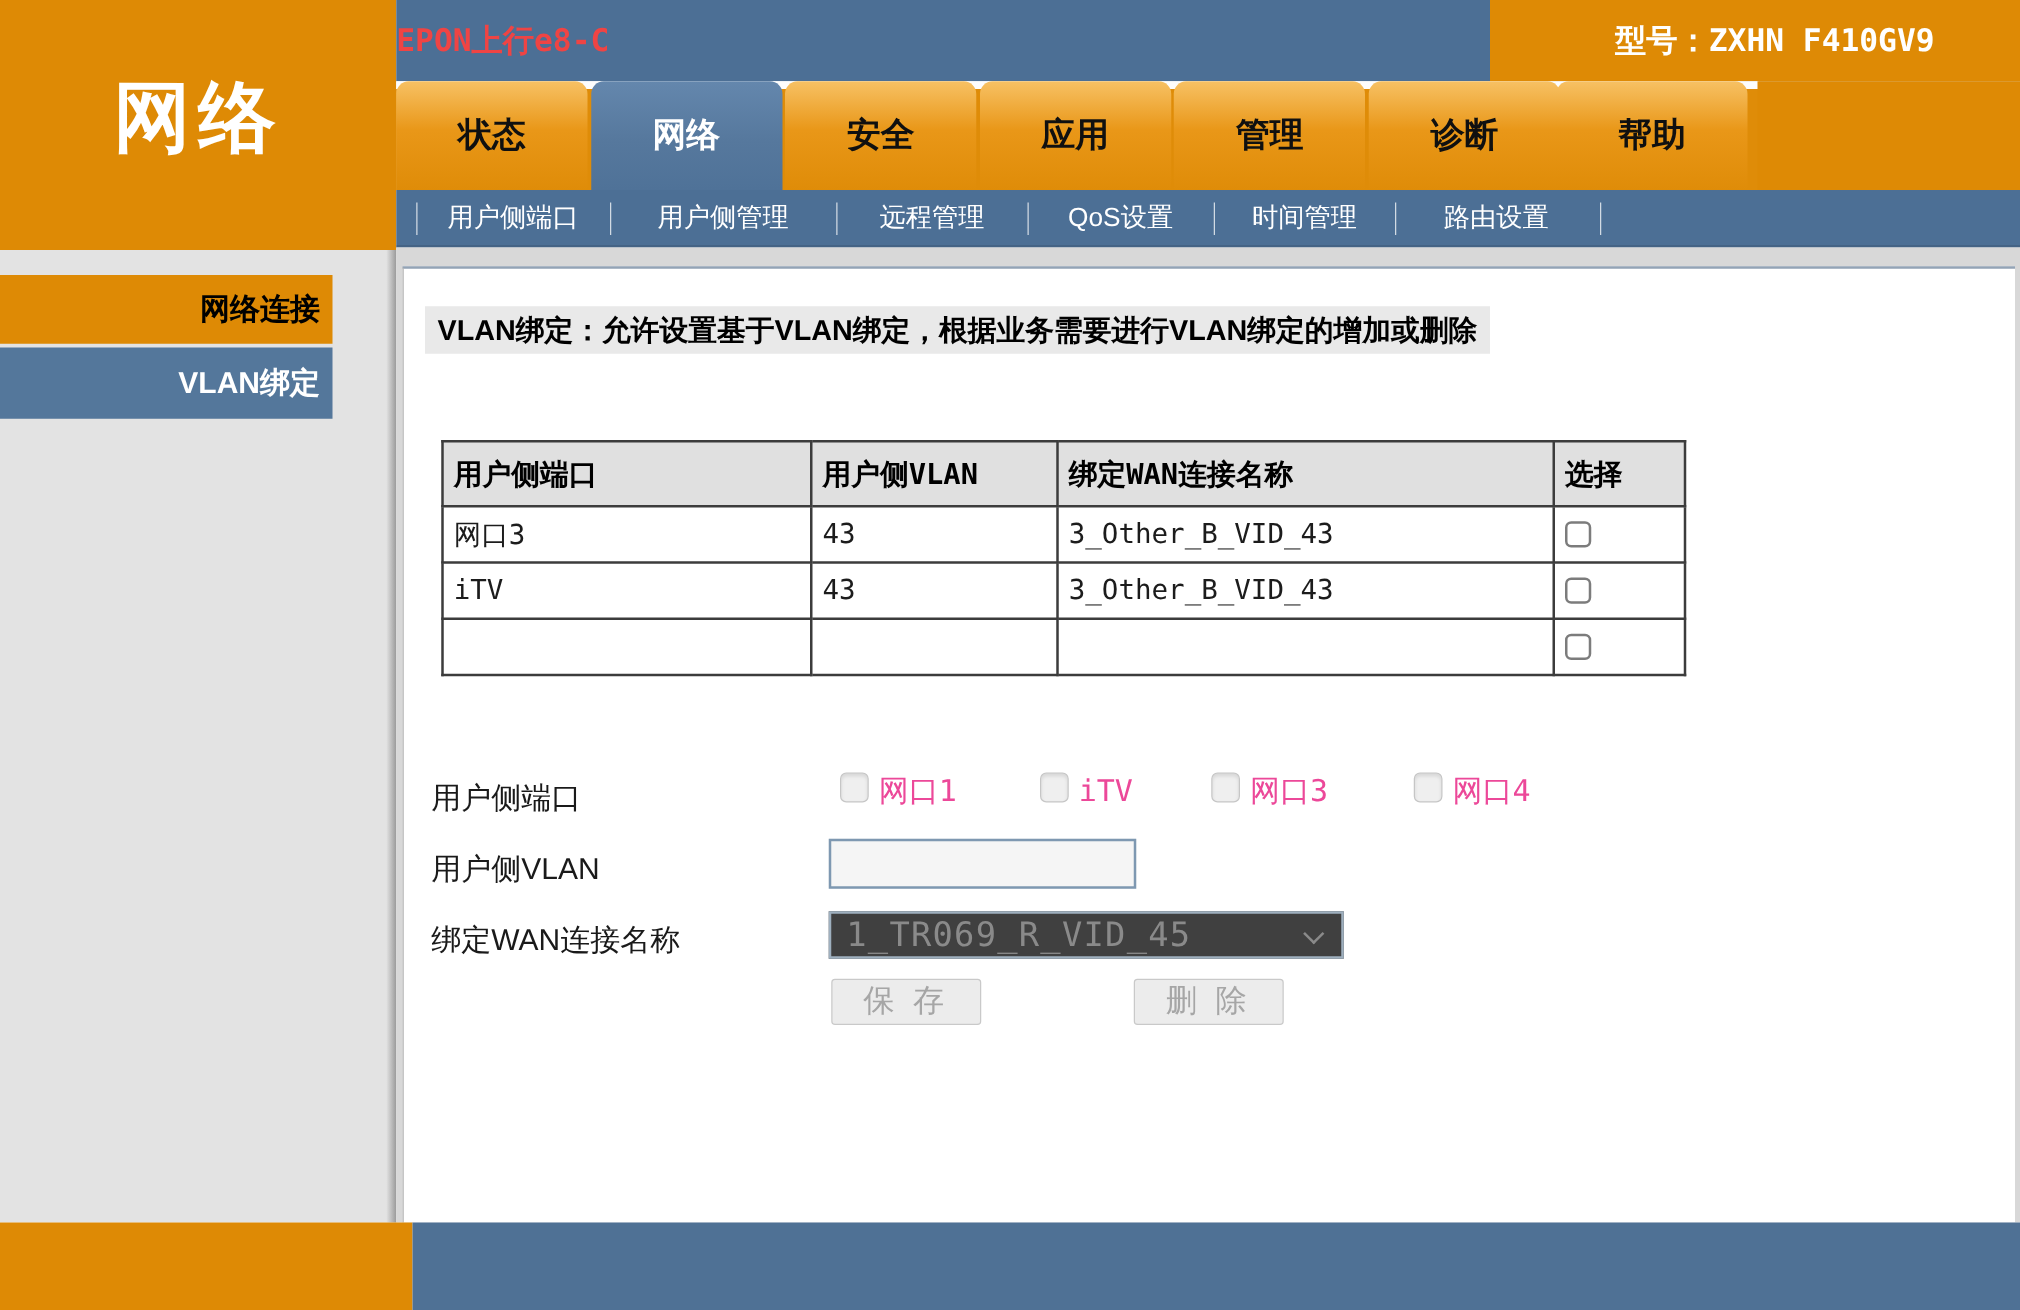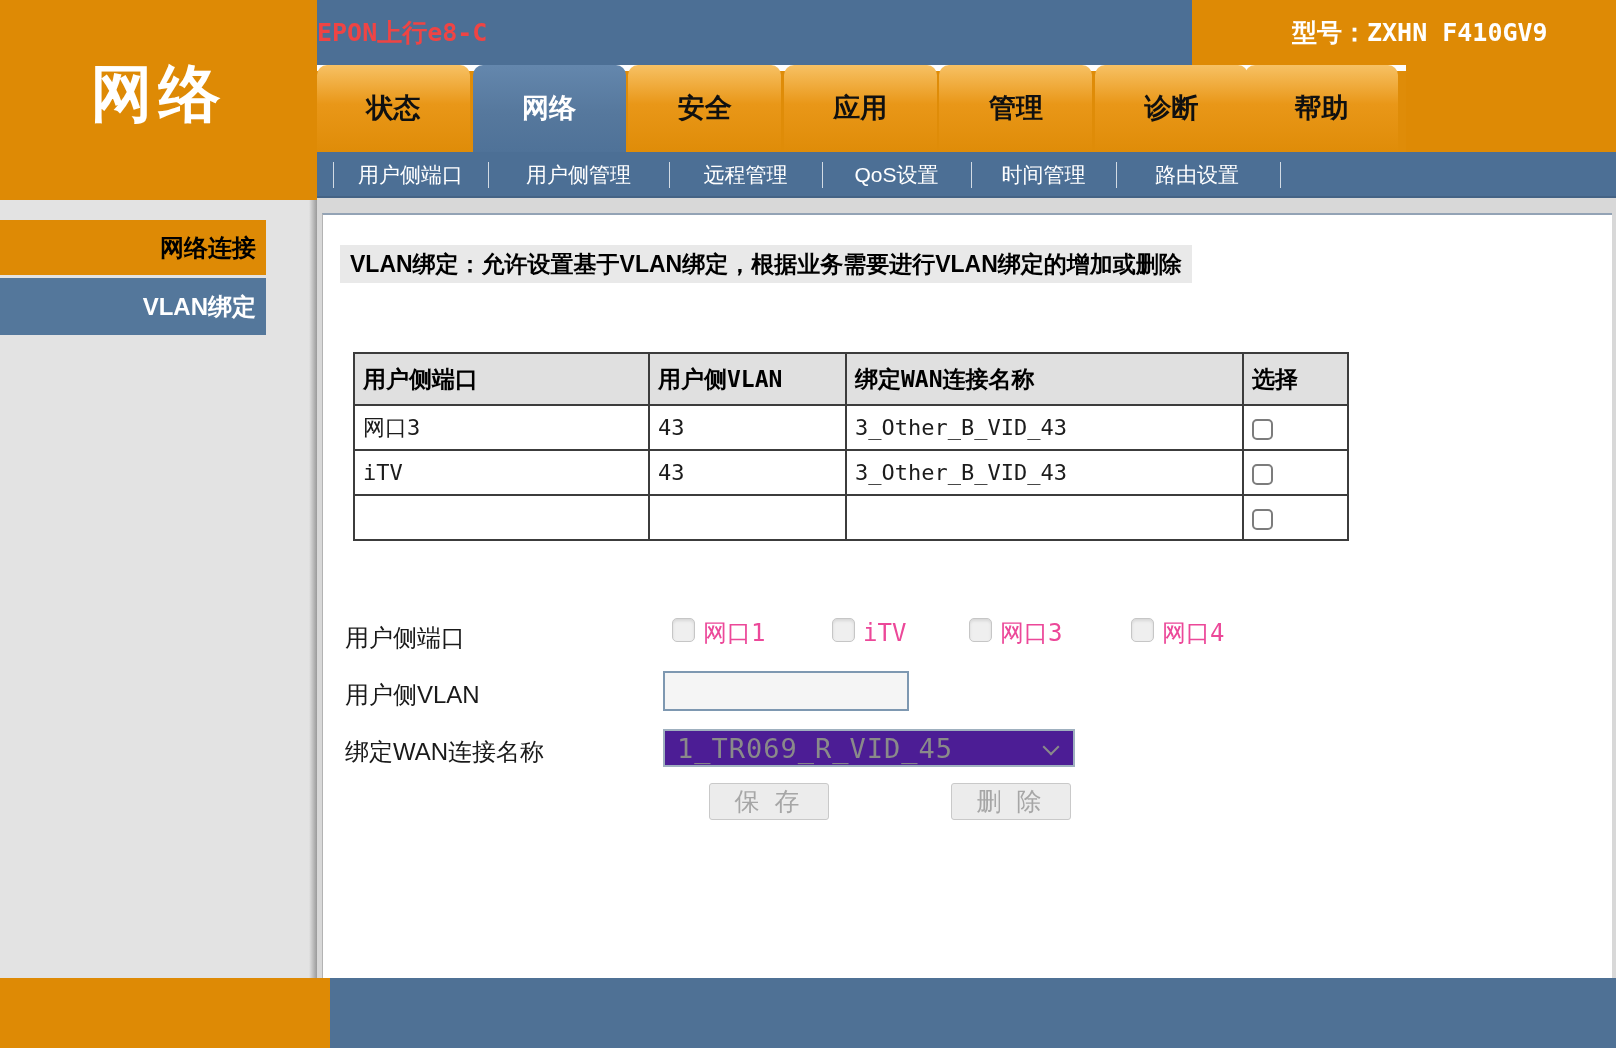--- a/index.html
+++ b/index.html
@@ -48,24 +48,24 @@
   .col-port { width:295px; } .col-vlan { width:197px; } .col-wan { width:397px; } .col-sel { width:105px; }
   .row-check { display:inline-block; width:21px; height:21px; border:2px solid #7c7c7c; border-radius:5px; background:#fff; vertical-align:middle; cursor:pointer; }
 
   
   .form-label { position:absolute; left:345px; font-size:24px; color:#1a1a1a; white-space:nowrap; }
   .cb-group { position:absolute; left:672px; top:618px; height:32px; }
   .cb-item { position:absolute; top:0; display:flex; align-items:flex-start; cursor:pointer; }
   .cb-box { display:inline-block; width:23px; height:24px; background:#efefef; border:1px solid #c6c6c6; border-radius:5px; box-shadow:inset 0 2px 3px rgba(0,0,0,.10); }
   .cb-label { font-size:24px; color:#ec4899; margin-left:8px; line-height:30px; white-space:nowrap; }
   .vlan-input { position:absolute; left:663px; top:671px; width:246px; height:40px; background:#f5f5f5; border:2px solid #7e98b1; font-size:24px; padding:0 8px; color:#333; }
-  .wan-select { position:absolute; left:663px; top:729px; width:412px; height:38px; background:#4c1d95; border:2px solid #9fb0bf; cursor:pointer; }
+  .wan-select { position:absolute; left:663px; top:729px; width:412px; height:38px; background:#404040; border:2px solid #9fb0bf; cursor:pointer; }
   .wan-select .val { position:absolute; left:12px; top:0; line-height:35px; font-size:27px; color:#8a8a8a; letter-spacing:1px; }
   .chevron { position:absolute; right:16px; top:10px; width:12px; height:12px; border-right:2px solid #8a8a8a; border-bottom:2px solid #8a8a8a; transform:rotate(45deg); }
-  .btn { position:absolute; top:783px; width:120px; height:37px; background:#ececec; border:1px solid #c9c9c9; border-radius:3px; color:#a6a6a6; font-size:25px; letter-spacing:4px; text-align:center; line-height:35px; cursor:pointer; font-family:inherit;margin-left:44px; }
+  .btn { position:absolute; top:783px; width:120px; height:37px; background:#ececec; border:1px solid #c9c9c9; border-radius:3px; color:#a6a6a6; font-size:25px; letter-spacing:4px; text-align:center; line-height:35px; cursor:pointer; font-family:inherit; }
   .btn-save { left:665px; } .btn-del { left:907px; }
 
   
   .footer-orange { position:absolute; left:0; top:978px; width:330px; height:70px; background:#de8a05; }
   .footer-blue { position:absolute; left:330px; top:978px; width:1286px; height:70px; background:#4f7195; }
 </style>
 </head>
 <body>
 
 <div id="page">

